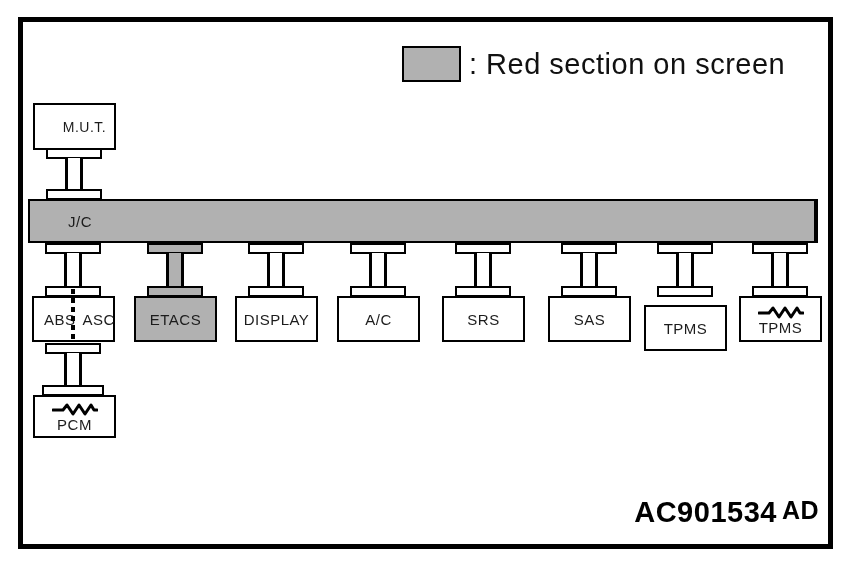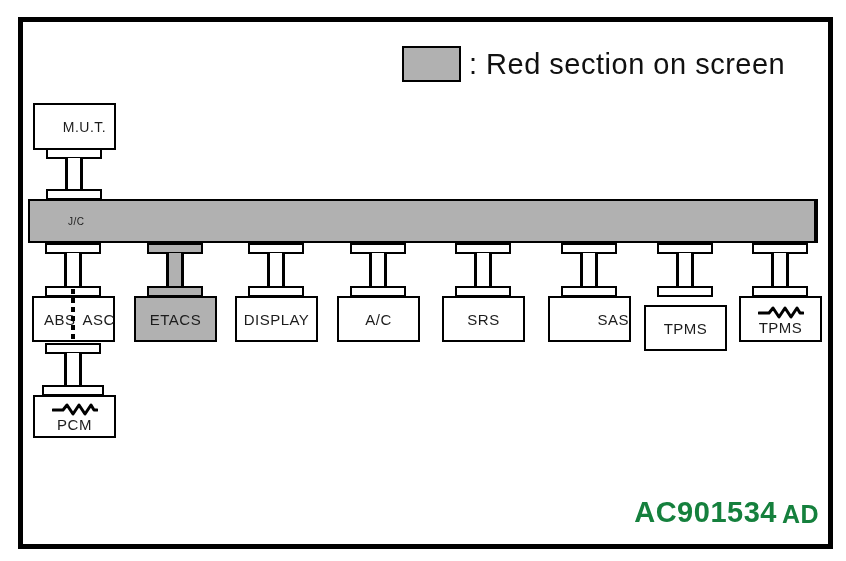--- a/index.html
+++ b/index.html
@@ -10,31 +10,31 @@
   .legend-swatch{position:absolute;left:402px;top:46px;width:59px;height:36px;background:var(--gray);border:2px solid #000;box-sizing:border-box;}
   .legend-text{position:absolute;left:469px;top:45px;height:38px;line-height:38px;font-size:29px;letter-spacing:.5px;color:#111;white-space:nowrap;}
   
   .mbox{position:absolute;width:83px;height:46px;border:2px solid #000;box-sizing:border-box;background:#fff;
         display:flex;align-items:center;justify-content:center;font-size:15px;letter-spacing:.5px;}
   .tab{position:absolute;width:56px;height:11px;border:2px solid #000;box-sizing:border-box;background:#fff;}
   .stem{position:absolute;width:18px;border-left:3px solid #000;border-right:3px solid #000;box-sizing:border-box;background:#fff;}
   .gray{background:var(--gray) !important;}
   .bus{position:absolute;left:28px;top:199px;width:790px;height:44px;background:var(--gray);
        border:2px solid #000;border-right-width:4px;box-sizing:border-box;
-       display:flex;align-items:center;font-size:10px;letter-spacing:.5px;padding-left:38px;}
+       display:flex;align-items:center;font-size:15px;letter-spacing:.5px;padding-left:38px;}
   
   .split{display:flex;align-items:center;justify-content:center;gap:7px;}
   .split span{white-space:nowrap;}
   .dashline{position:absolute;width:4px;background:repeating-linear-gradient(to bottom,#000 0 5px,transparent 5px 9px);}
   
   .rbox{flex-direction:column;gap:1px;padding-top:2px;}
   .rbox .rlabel{line-height:15px;}
   .resistor{display:block;}
   
-  .figcode{position:absolute;right:27px;top:496px;display:flex;align-items:flex-end;gap:5px;font-weight:bold;color:#15803d;margin-left:26px;}
+  .figcode{position:absolute;right:27px;top:496px;display:flex;align-items:flex-start;gap:5px;font-weight:bold;color:#000000;margin-left:26px;}
   .figcode .main{font-size:29px;letter-spacing:.5px;}
   .figcode .suffix{font-size:25px;letter-spacing:.5px;}
 </style>
 </head>
 <body>
 
 <div id="canvas" style="--gray:#b1b1b1;">
   <div class="frame"></div>
 
   <div class="legend-swatch"></div>
@@ -94,21 +94,21 @@
   </div>
   <div class="mbox" style="left:235px;top:296px;text-align:right;">
     <span>DISPLAY</span>
   </div>
   <div class="mbox" style="left:337px;top:296px;">
     <span>A/C</span>
   </div>
   <div class="mbox" style="left:442px;top:296px;">
     <span>SRS</span>
   </div>
-  <div class="mbox" style="left:548px;top:296px;justify-content:flex-end;">
+  <div class="mbox" style="left:548px;top:296px;">
     <span>SAS</span>
   </div>
   <div class="mbox" style="left:644px;top:305px;">
     <span>TPMS</span>
   </div>
   <div class="mbox rbox" style="left:739px;top:296px;">
     <svg class="resistor" width="46" height="13" viewBox="0 0 46 13">
       <path d="M1,7 H11 L15,2 L21,11 L27,2 L33,11 L39,2 L42,7 H45" fill="none" stroke="#000" stroke-width="3" stroke-linejoin="round" stroke-linecap="round"></path>
     </svg>
     <span class="rlabel">TPMS</span>

